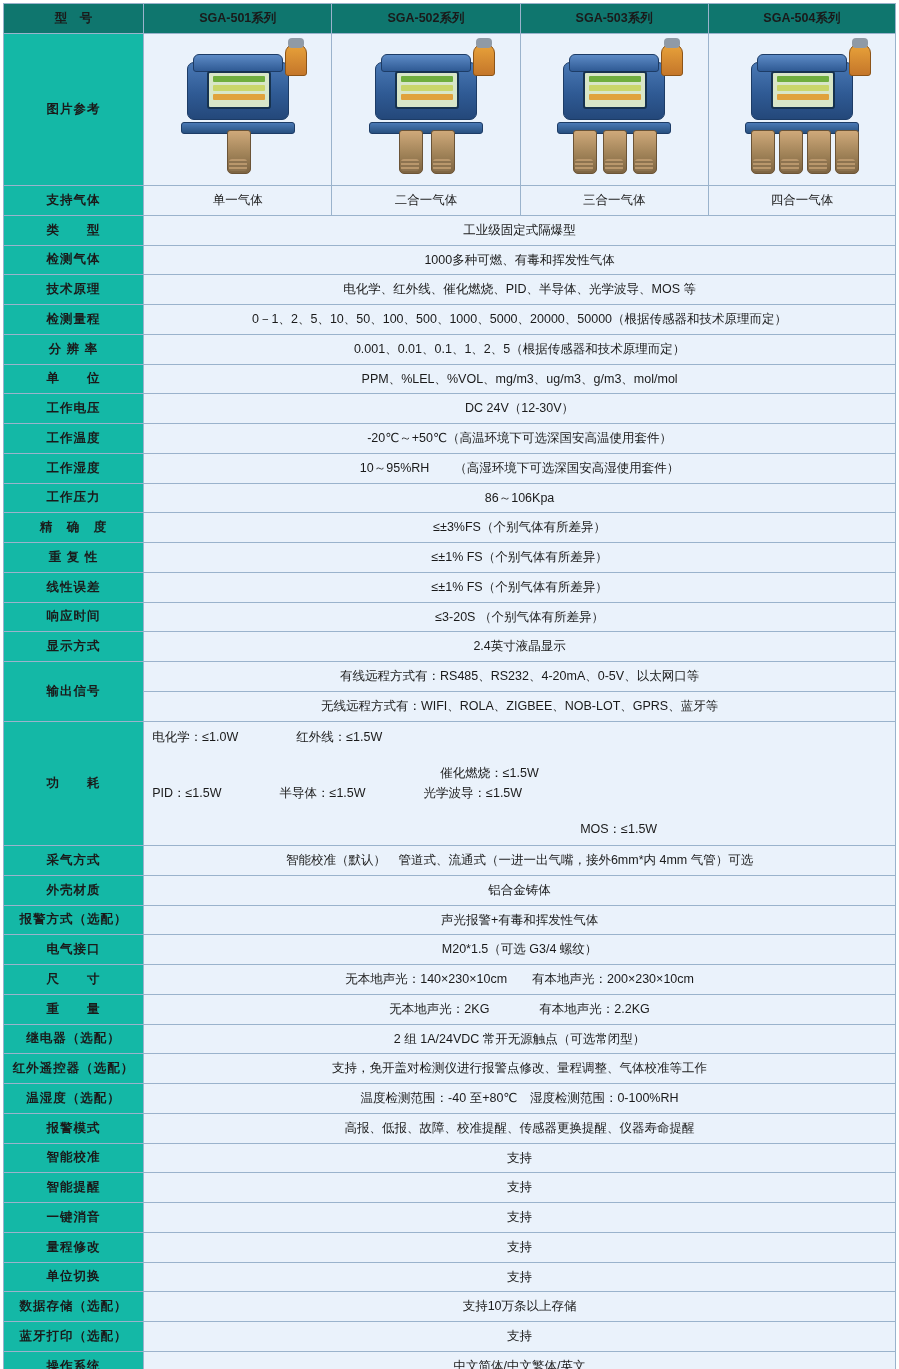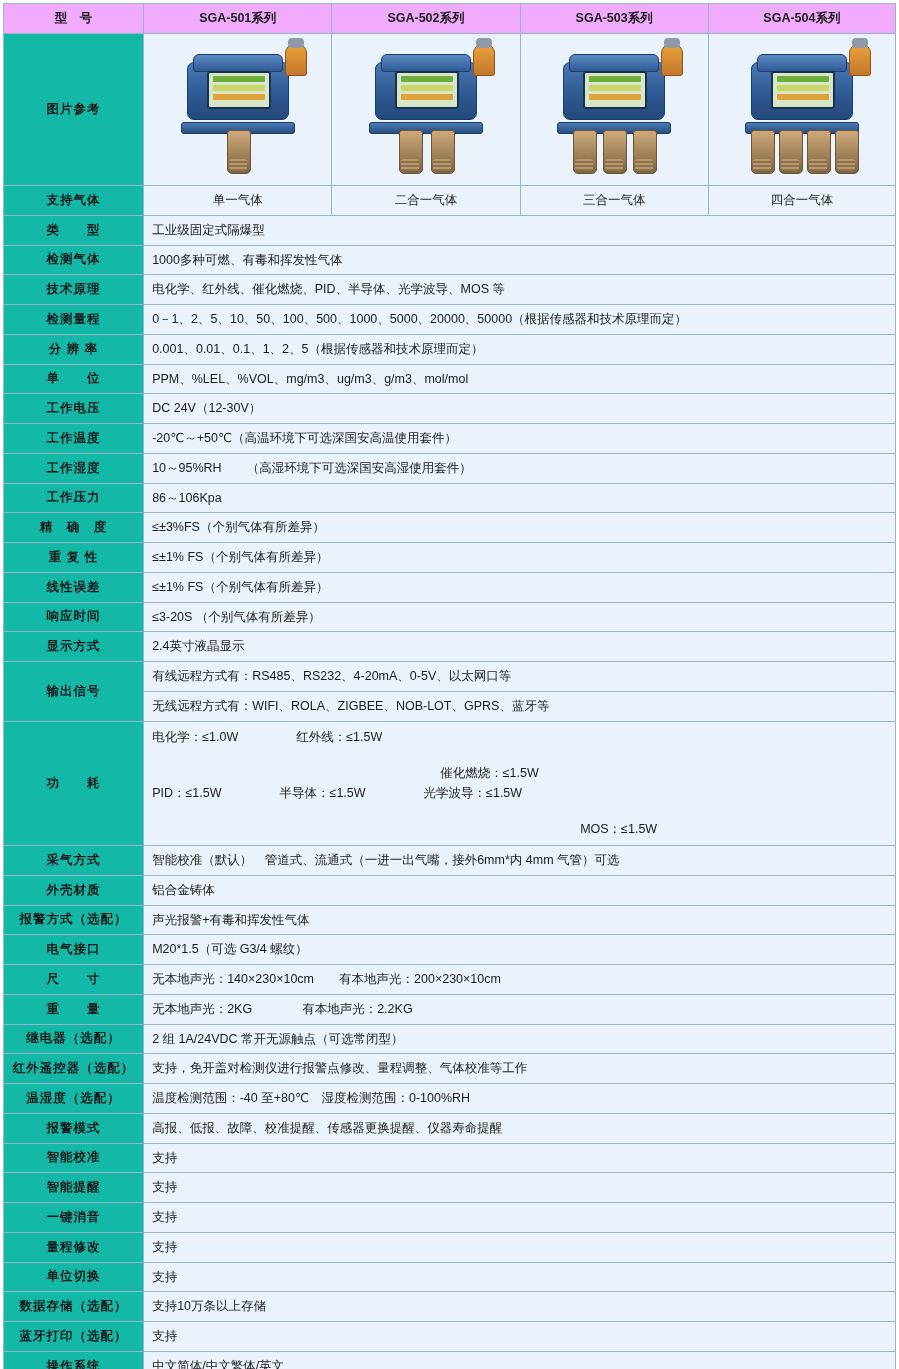--- a/index.html
+++ b/index.html
@@ -1,22 +1,22 @@
 <!DOCTYPE html>
 <html><head>
 <meta charset="utf-8">
 <style>
   html,body{margin:0;padding:0;background:#fff;}
   body{font-family:"Liberation Sans","DejaVu Sans",sans-serif;}
   .sheet{width:899px;min-height:1369px;position:relative;background:#fff;}
   table.spec{border-collapse:collapse;width:893px;margin:3px;table-layout:fixed;}
   table.spec td{border:1px solid #9ab3cc;vertical-align:middle;font-size:12.5px;color:#1a1a1a;}
   td.label{background:#14b8a6;text-align:center;font-weight:bold;color:#0b2b4a;letter-spacing:1px;font-size:13px;padding:5px 2px;}
-  td.val{background:#eaf2fb;padding:5px 8px;text-align:left;line-height:1.5;}
-  td.hdr{background:#f0abfc;text-align:center;font-weight:bold;color:#0b2b4a;font-size:13px;padding:6px 2px;}
+  td.val{background:#eaf2fb;padding:5px 8px;text-align:center;line-height:1.5;}
+  td.hdr{background:#0f766e;text-align:center;font-weight:bold;color:#0b2b4a;font-size:13px;padding:6px 2px;}
   td.img{background:#eaf2fb;text-align:center;padding:4px 2px;}
   td.center{text-align:center;margin-left:8px;}
   .multiline div{padding:1px 0;}
   .kv{display:flex;flex-wrap:wrap;gap:32px;}
   .kv span{display:inline-block;margin-right:26px;white-space:nowrap;}
   .kv span:last-child{margin-right:0;margin-top:36px;}
   
   .det{display:inline-block;position:relative;width:150px;height:140px;}
   .det .base{position:absolute;left:24px;top:24px;width:100px;height:56px;background:linear-gradient(180deg,#4a79b5 0%,#2f5a94 55%,#24487a 100%);border-radius:7px;border:1px solid #1d3c66;}
   .det .lid{position:absolute;left:30px;top:16px;width:88px;height:16px;background:linear-gradient(180deg,#5d8bc6,#2f5a94);border-radius:6px 6px 3px 3px;border:1px solid #1d3c66;}

